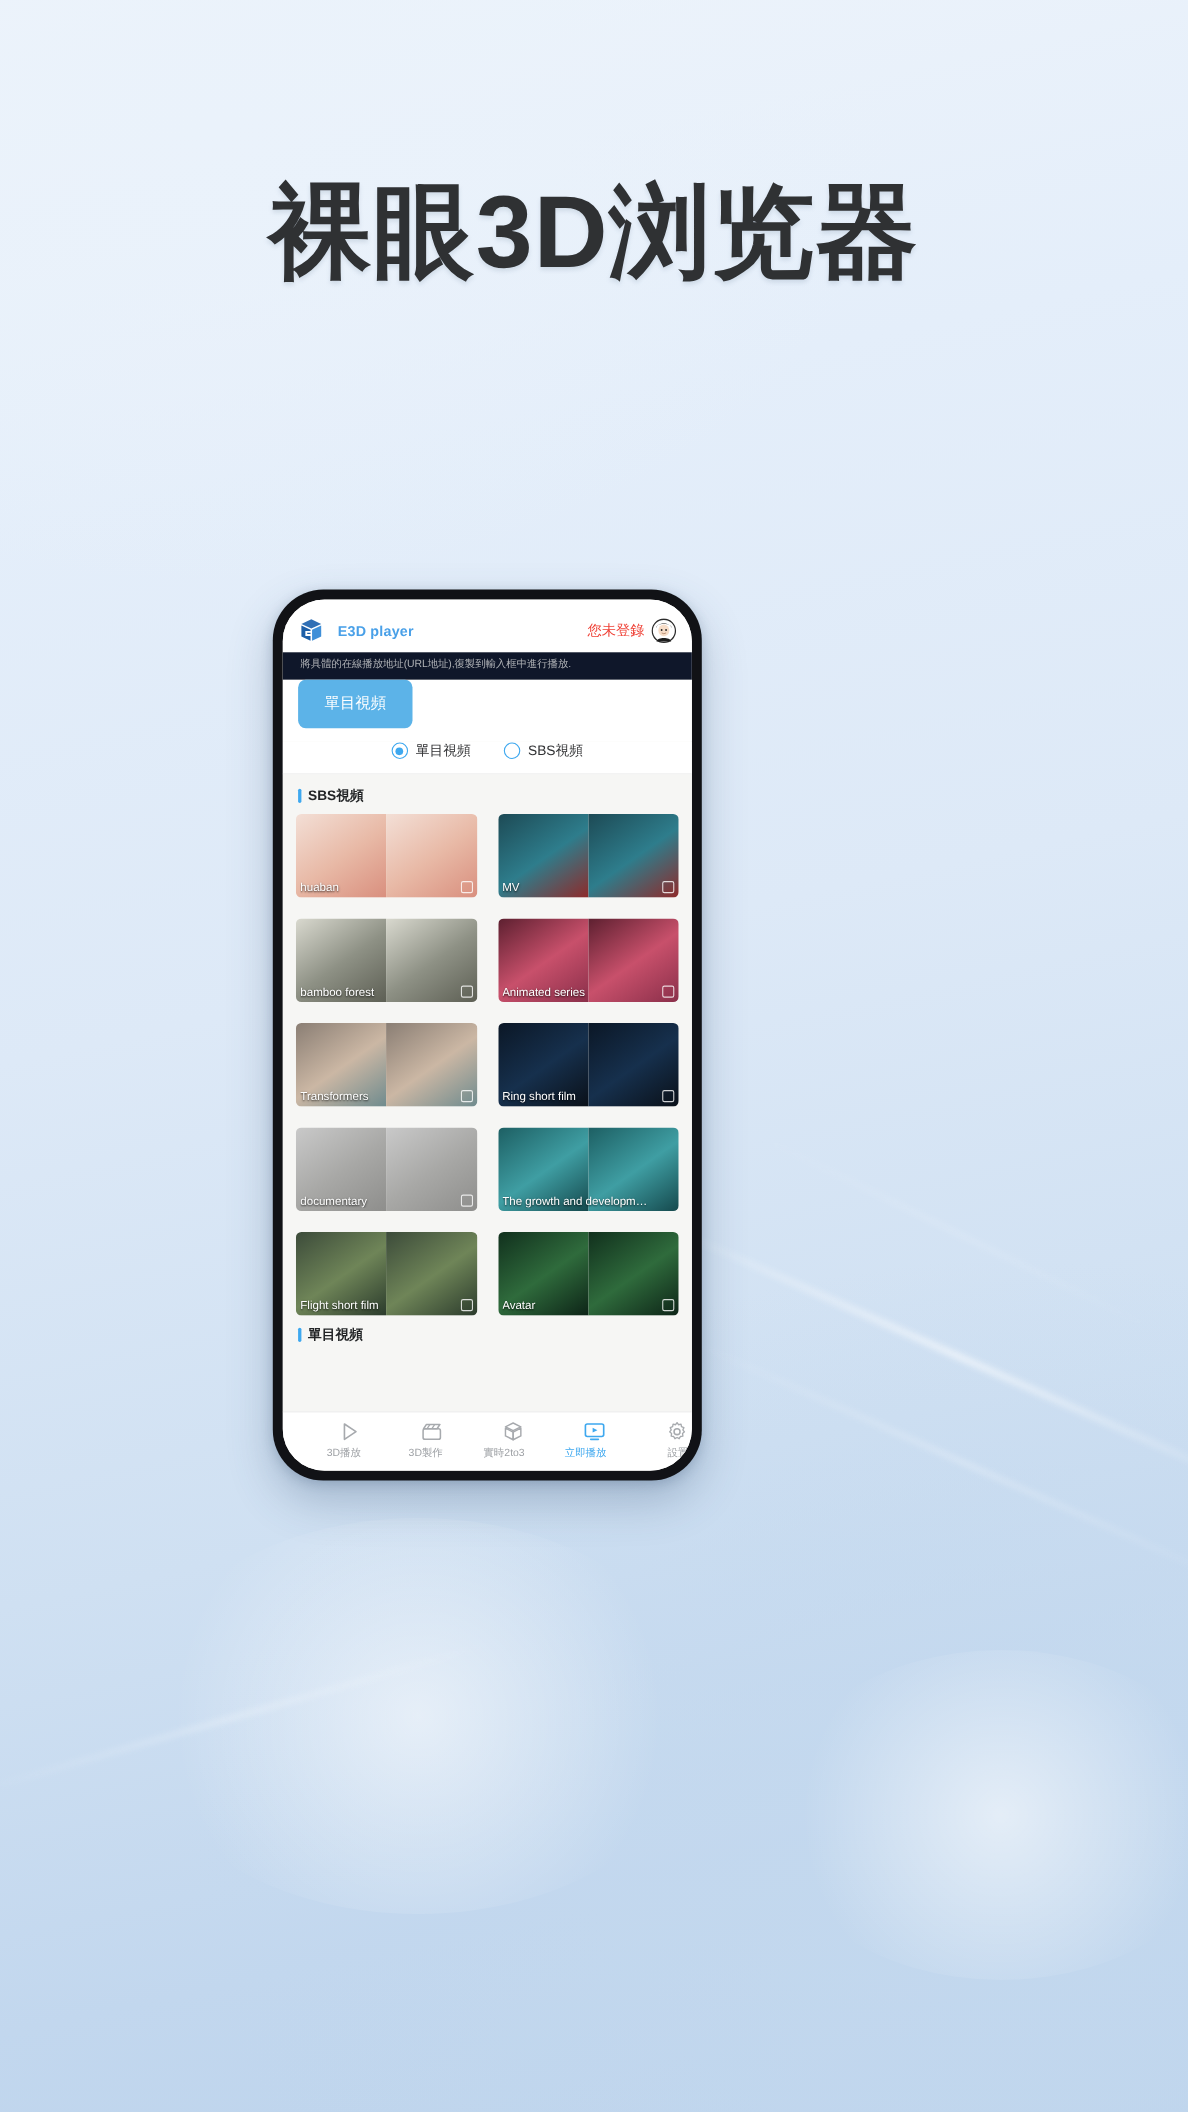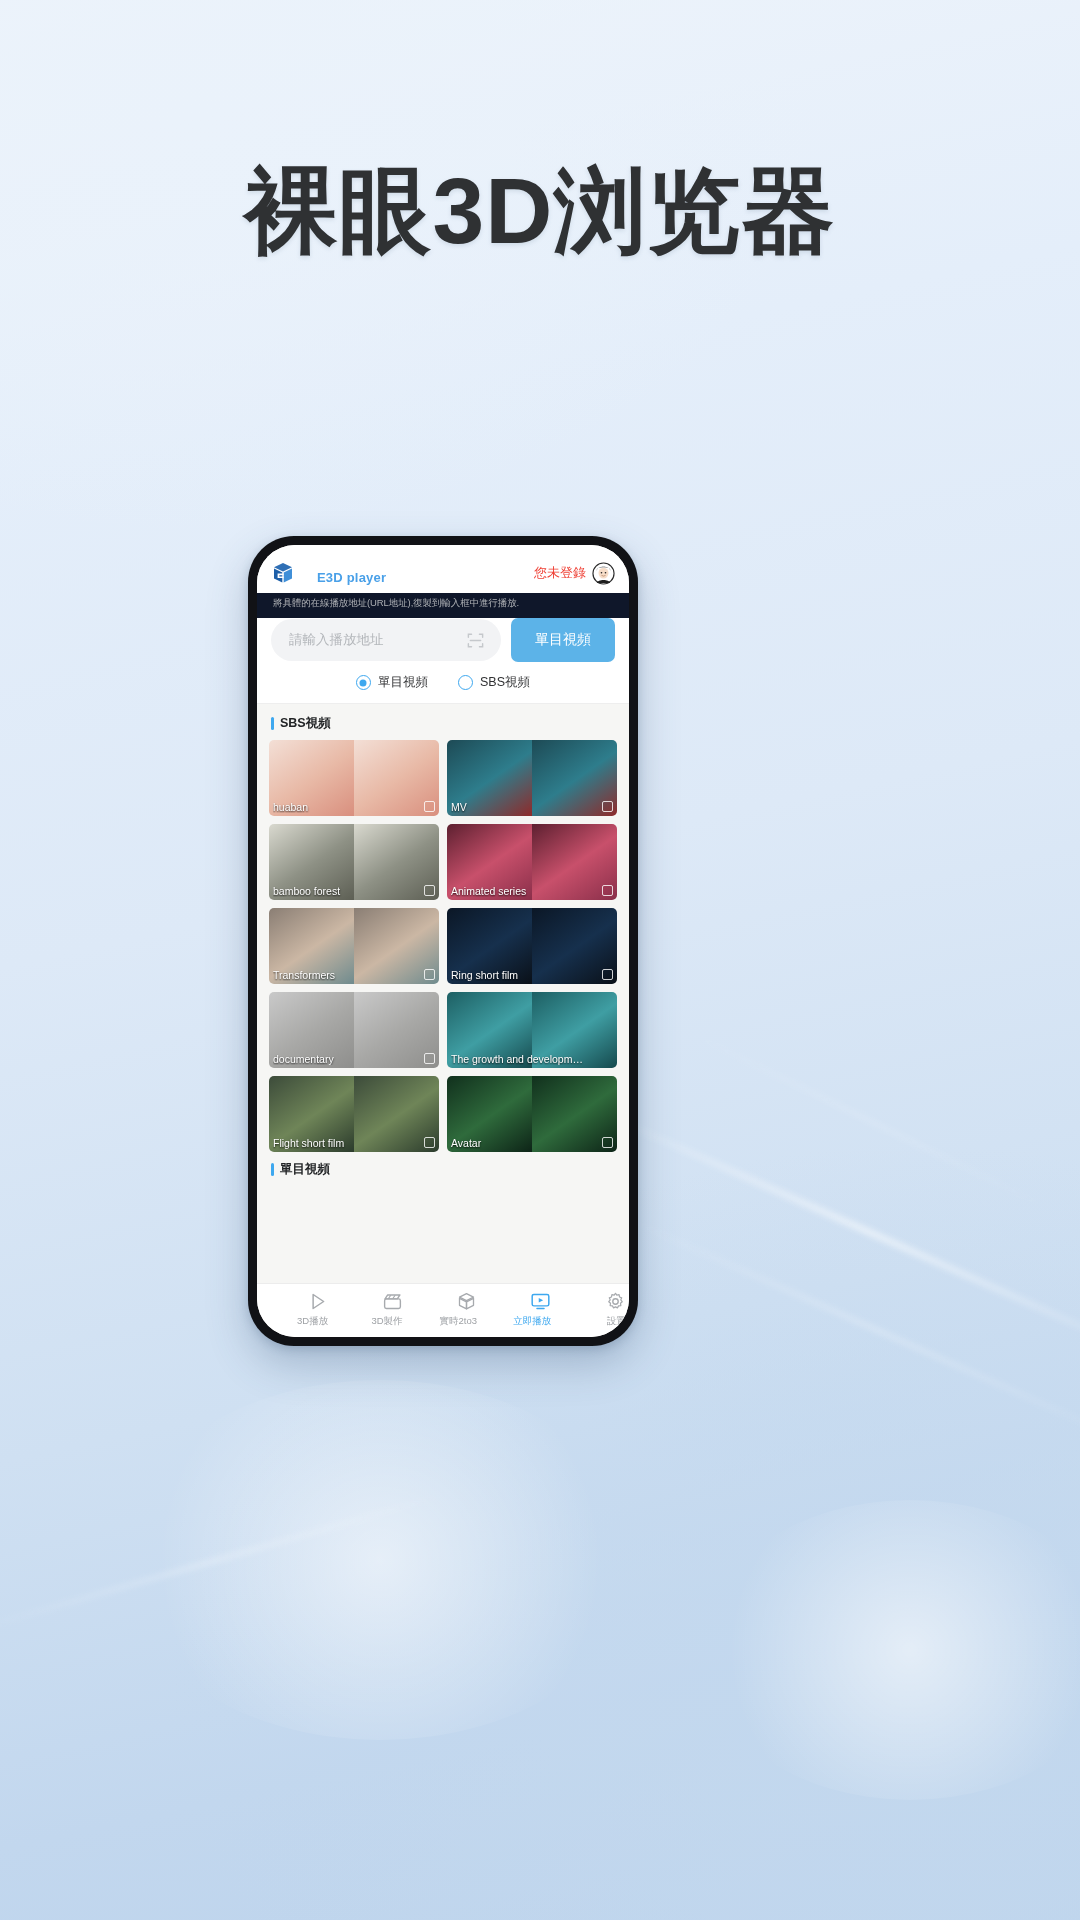--- a/index.html
+++ b/index.html
@@ -69,21 +69,21 @@
     display: flex; flex-direction: column;
     position: relative;
   }
 
   
   .app-head {
     background: #fff;
     padding: 16px 14px 8px 14px;
     display: flex; align-items: center; justify-content: space-between;
   }
-  .brand { display: flex; align-items: flex-end; gap: 22px; }
+  .brand { display: flex; align-items: center; gap: 12px; }
   .brand-name { color: #49a0e8; font-size: 13px; font-weight: bold; letter-spacing: .2px; }
   .logo-ico { width: 24px; height: 24px; display: block; }
   .login-wrap { display: flex; align-items: center; gap: 6px; }
   .login-text { color: #ef4136; font-size: 13px; }
   .avatar { width: 23px; height: 23px; display: block; }
 
   
   .hint {
     background: #0f172a;
     padding: 4px 16px 8px 16px;
@@ -134,21 +134,21 @@
     padding: 0 0 2px 0;
   }
   .sec-head {
     display: flex; align-items: center; gap: 6px;
     padding: 11px 0 8px 14px;
   }
   .sec-bar { width: 3px; height: 13px; background: #3ea8ef; border-radius: 2px; display: block; }
   .sec-title { font-size: 12.5px; color: #222426; font-weight: bold; }
 
   .grid {
-    display: grid; grid-template-columns: 1fr 1fr; gap: 8px;
+    display: grid; grid-template-columns: 1fr 1fr; gap: 19px;
     padding: 0 12px;
   }
   .tile {
     position: relative; height: 76px; border-radius: 5px; overflow: hidden;
   }
   .tile .half { position: absolute; top: 0; bottom: 0; width: 50%; }
   .tile .half.l { left: 0; }
   .tile .half.r { right: 0; }
   .tile .cap {
     position: absolute; left: 4px; bottom: 3px; right: 4px;
@@ -214,32 +214,20 @@
             <path d="M10.2 14.2 q1.8 1.3 3.6 0" stroke="#b4886a" stroke-width=".8" fill="none" stroke-linecap="round"></path>
             <path d="M5 22 C6 17.6 18 17.6 19 22 Z" fill="#1e1e1e"></path>
           </svg>
         </span>
       </div>
     </div>
 
     <div class="hint">將具體的在線播放地址(URL地址),復製到輸入框中進行播放.</div>
 
     <div class="input-row">
-      <div class="addr-box">
-        <span class="addr-ph">請輸入播放地址</span>
-        <span>
-          <svg class="scan-ico" viewBox="0 0 24 24" fill="none" stroke="#c5c8cc" stroke-width="1.8" stroke-linecap="round">
-            <path d="M3 8 V4 H7"></path>
-              <path d="M17 4 H21 V8"></path>
-            <path d="M21 16 V20 H17"></path>
-              <path d="M7 20 H3 V16"></path>
-            <path d="M5.5 12 H18.5"></path>
-          </svg>
-        </span>
-      </div>
       <button class="play-btn">單目視頻</button>
     </div>
 
     <div class="radio-row">
       <div class="radio">
         <span class="dot on"></span>
         <span class="radio-label">單目視頻</span>
       </div>
       <div class="radio">
         <span class="dot"></span>

